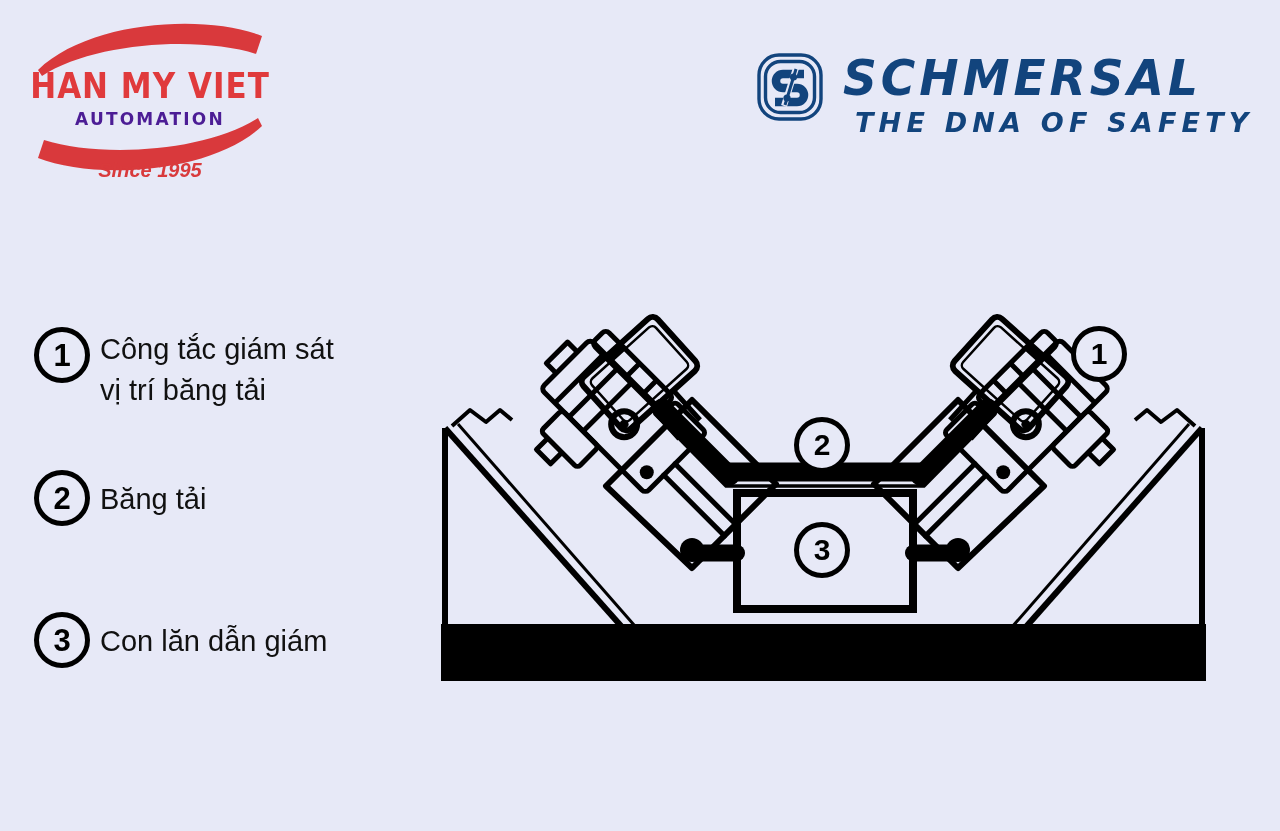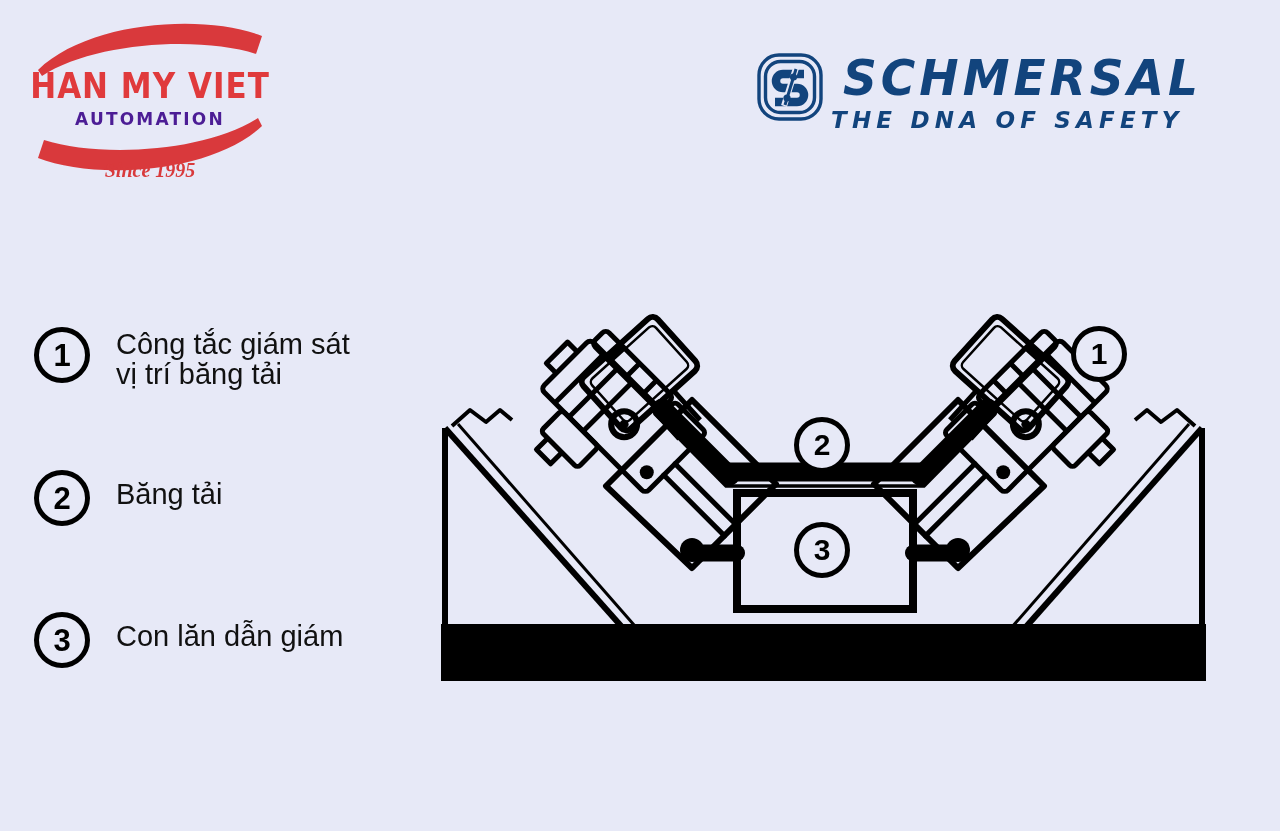--- a/index.html
+++ b/index.html
@@ -56,21 +56,21 @@
     font-size: 17px;
     letter-spacing: 2.2px;
     color: #4c1d95;
     white-space: nowrap;
   }
   #hmv-logo .hmv-since {
     position: absolute;
     left: 0; top: 145px;
     width: 240px;
     text-align: center;
-    font-family: Liberation Serif, serif;
+    font-family: Liberation Sans, sans-serif;
     font-weight: bold;
     font-style: italic;
     font-size: 20px;
     color: #d93a3c;
     white-space: nowrap;
   }
   #hmv-logo .hmv-swoosh { position: absolute; left: 0; top: 0; }
 
   
   #schmersal-logo {
@@ -88,24 +88,24 @@
     font-weight: bold;
     font-size: 47px;
     letter-spacing: 4px;
     color: #12447d;
     white-space: nowrap;
     transform: scaleY(1.06);
     transform-origin: left top;
   }
   #schmersal-logo .sch-tag {
     position: absolute;
-    left: 76px; top: 57px;
+    left: 100px; top: 57px;
     font-family: "DejaVu Sans", sans-serif;
     font-weight: bold;
-    font-size: 23px;
+    font-size: 27px;
     letter-spacing: 5.2px;
     color: #12447d;
     white-space: nowrap;
   }
   #schmersal-logo .sch-mark { position: absolute; left: 0; top: 2px; }
 
   
   #legend {
     position: absolute;
     left: 34px;
@@ -132,24 +132,24 @@
     align-items: center;
     justify-content: center;
     font-family: "Liberation Sans", sans-serif;
     font-size: 31px;
     font-weight: bold;
     color: #000;
     line-height: 1;
     background: transparent;
   }
   .legend-text {
-    margin-left: 26px;
+    margin-left: 10px;
     font-family: "Liberation Sans", sans-serif;
     font-size: 29px;
-    line-height: 30px;
+    line-height: 41px;
     color: #111;
     white-space: pre-line;
     padding-top: 2px;
   }
   .legend-row.r2 .legend-text,
   .legend-row.r3 .legend-text { padding-top: 9px; }
 
   
   #diagram {
     position: absolute;

